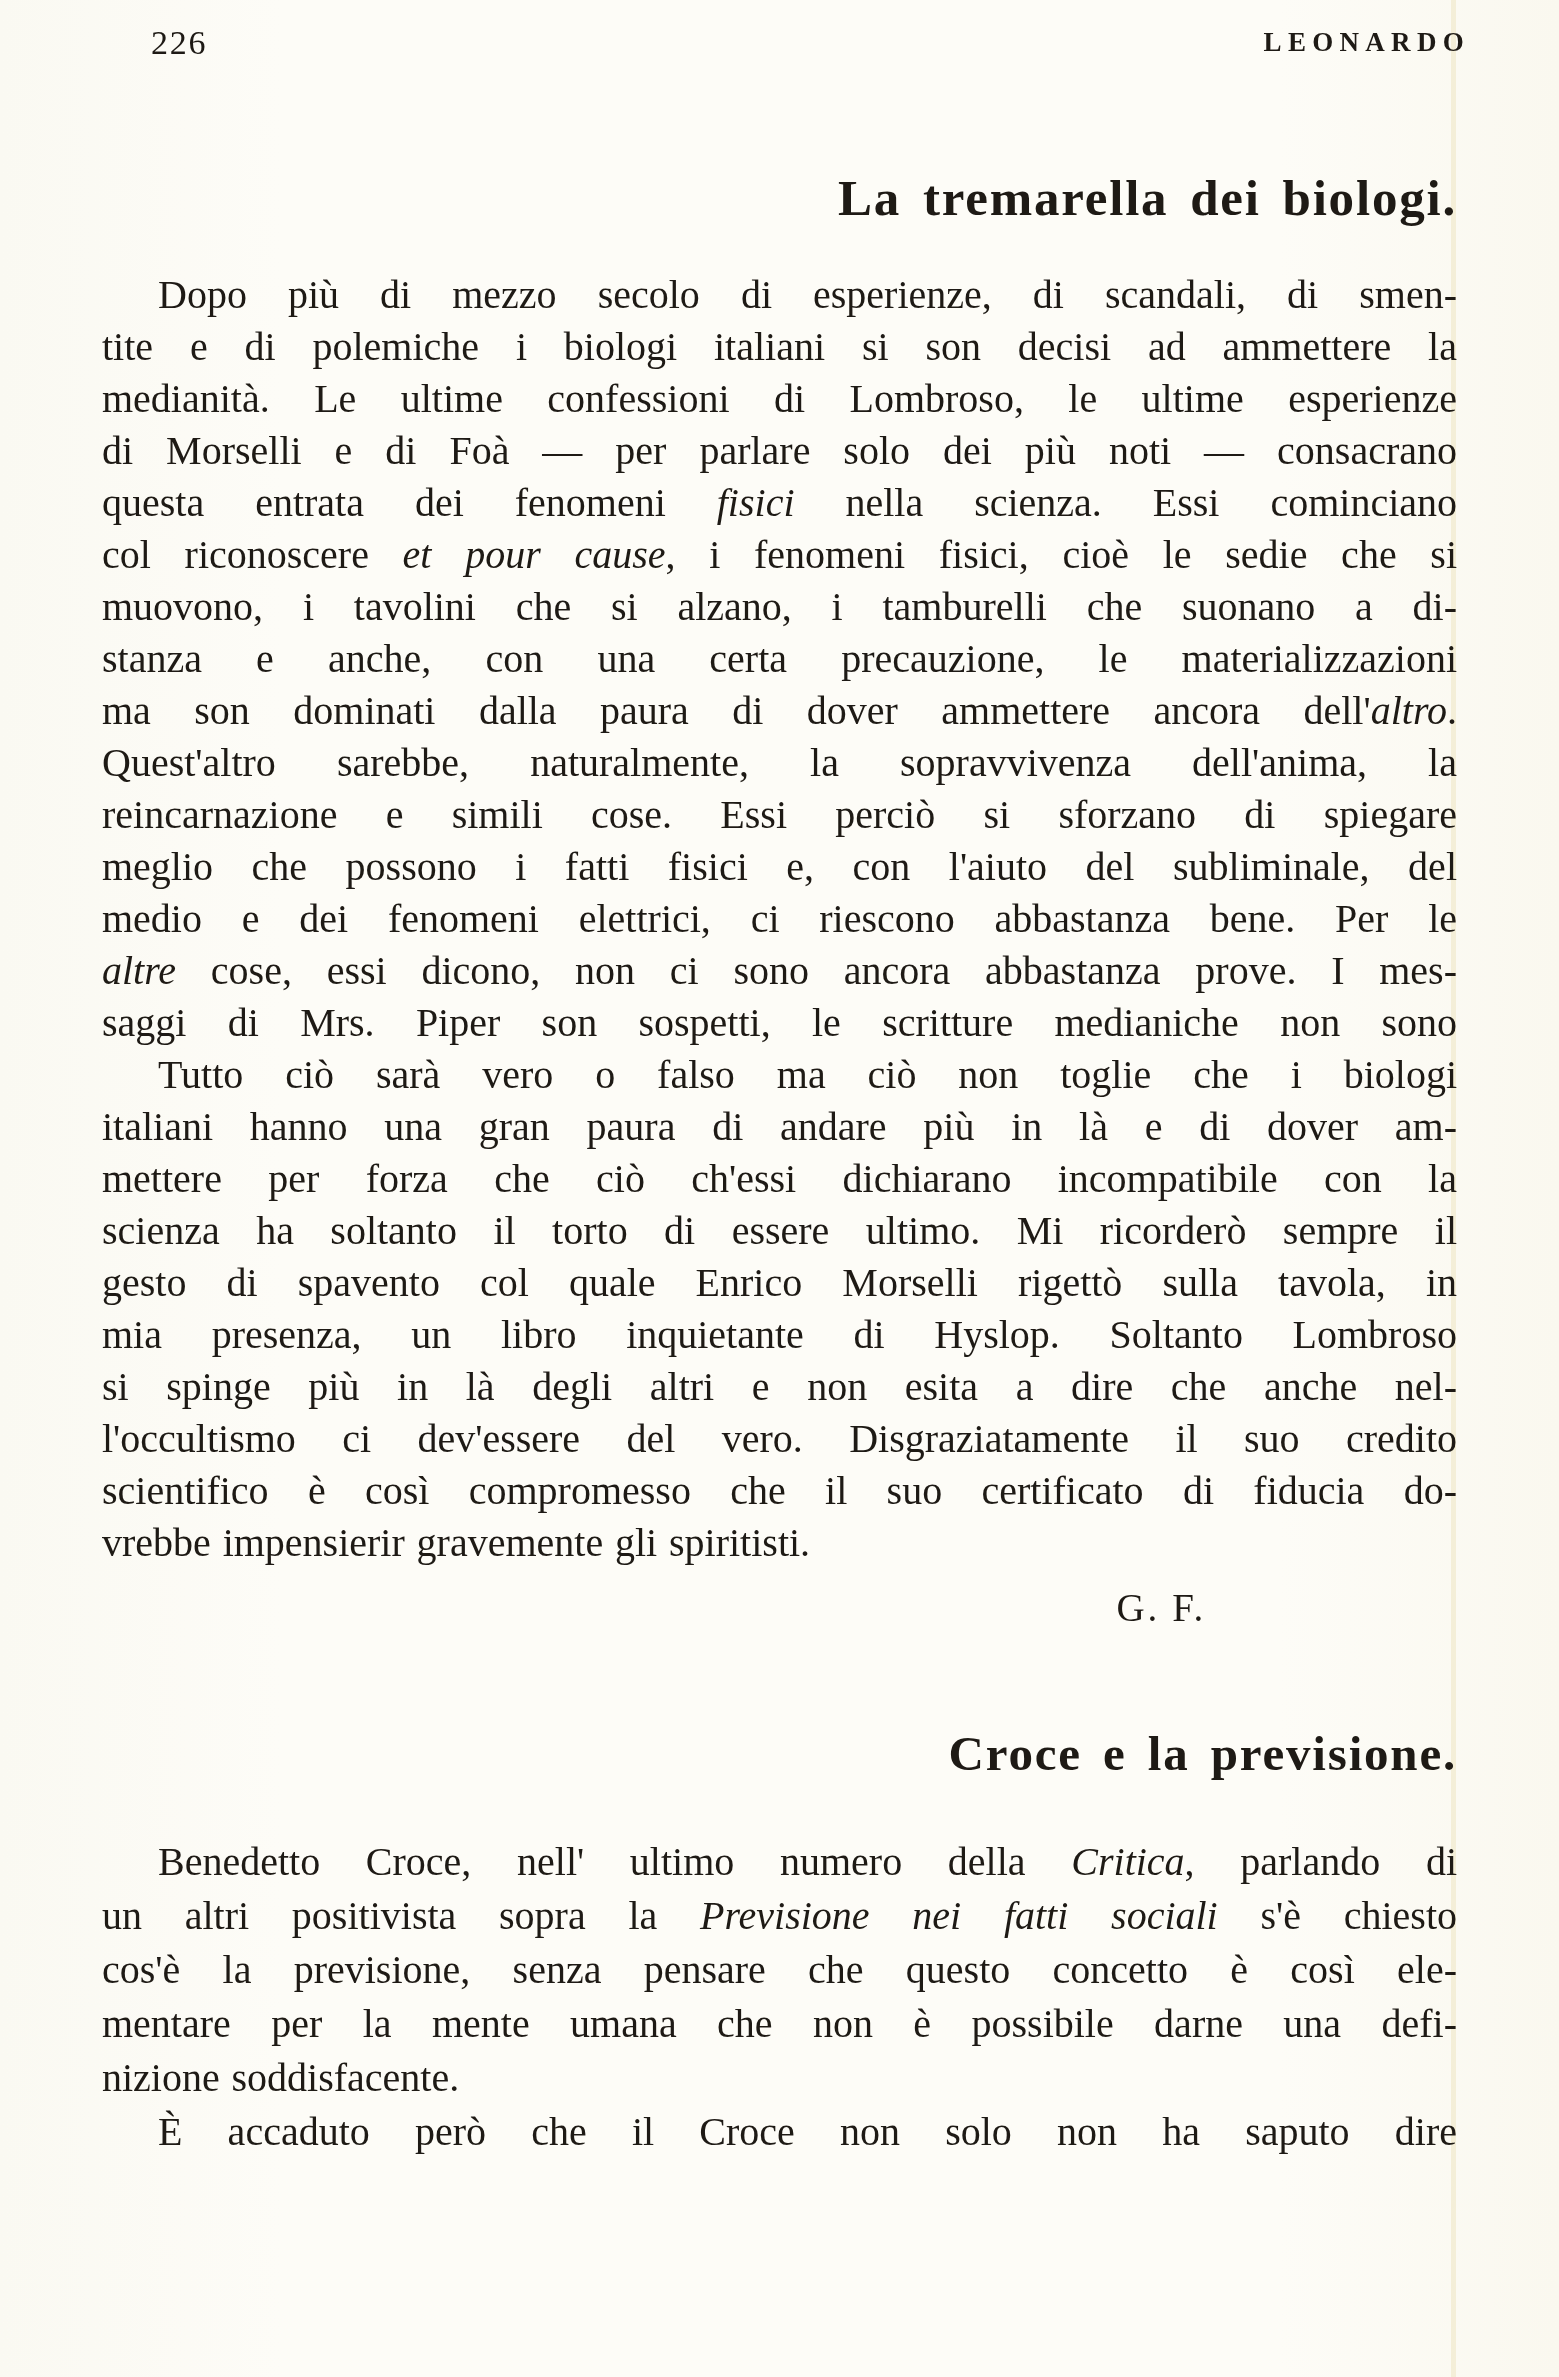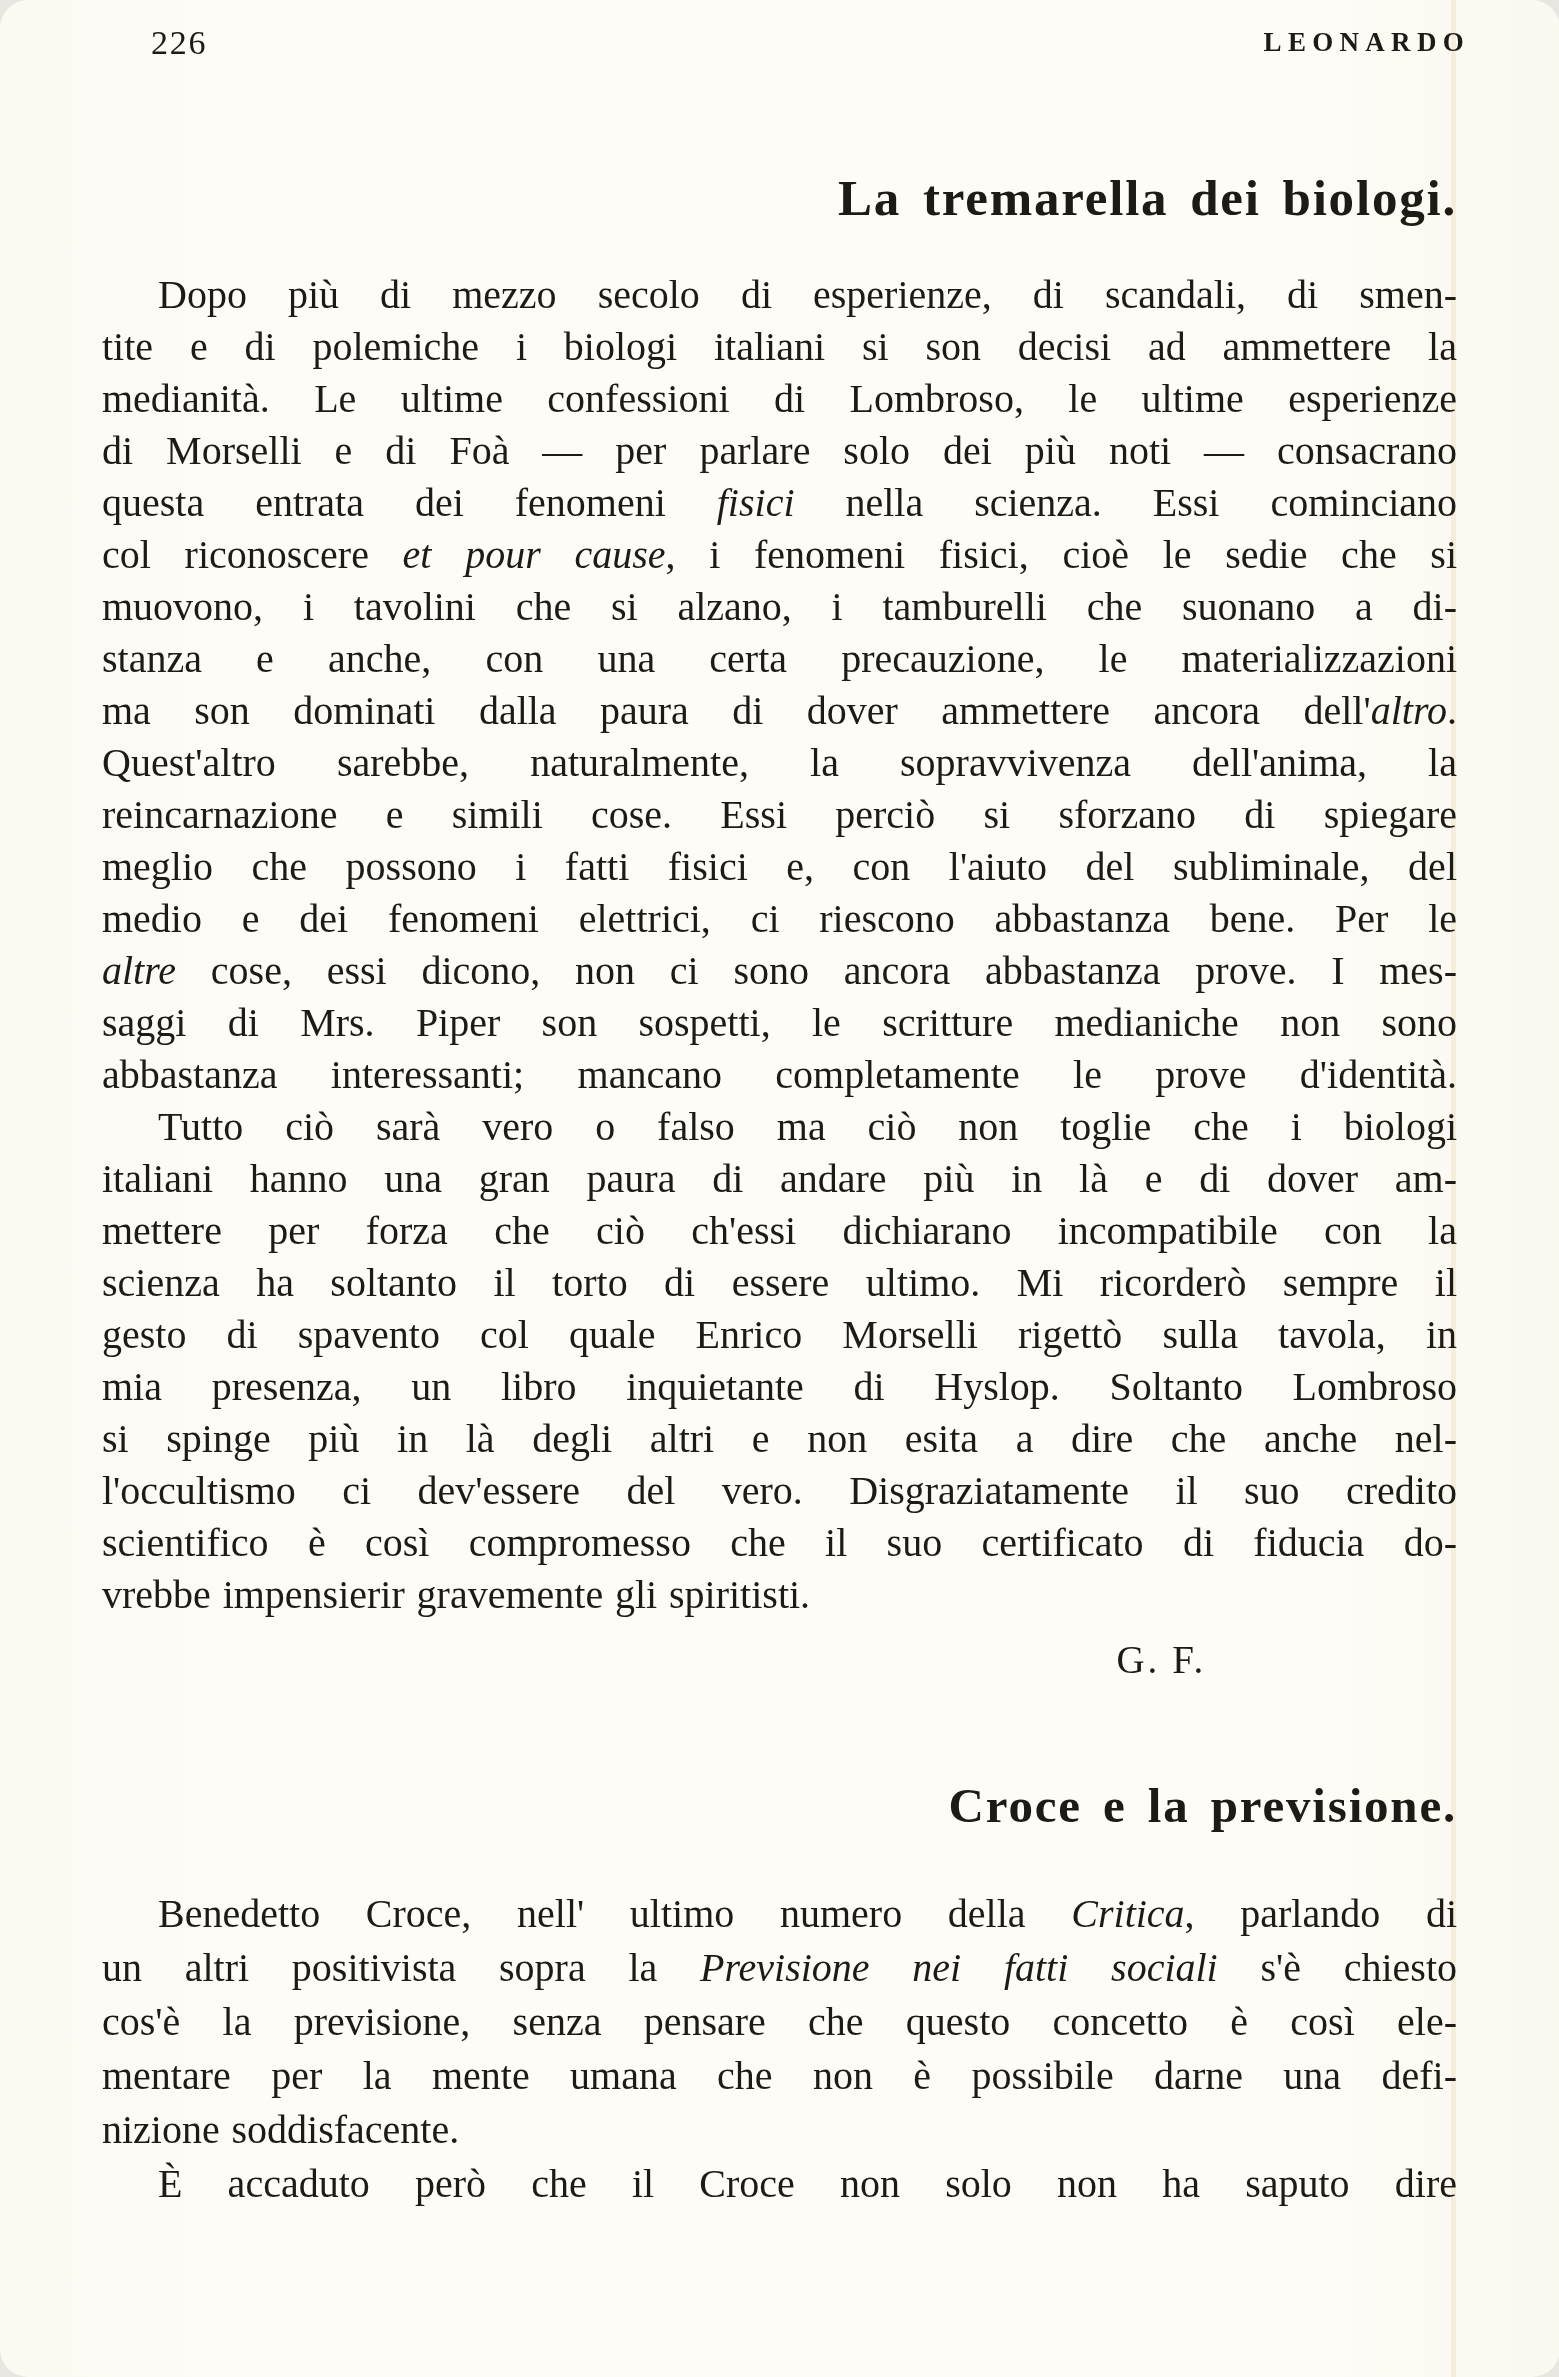--- a/index.html
+++ b/index.html
@@ -6,21 +6,20 @@
   .page {
     position: relative;
     width: 1560px;
     height: 2377px;
     margin: 0 auto;
     background: #fcfbf5;
     background-image: linear-gradient(90deg, #faf9f2 0%, #fdfcf7 18%, #fdfcf7 82%, #faf8ef 100%);
     color: #1e1a15;
     font-family: "Liberation Serif", serif;
     overflow: hidden;
-    border-radius: 28px;
   }
   .page-edge {
     position: absolute;
     left: 1451px; top: 0; bottom: 0;
     width: 4.5px;
     background: #f1e9cd;
     opacity: .7;
   }
   .header { position: absolute; top: 20px; left: 0; width: 100%; height: 54px; }
   .pagenum {
@@ -97,21 +96,20 @@
         <div class="line"><span>col riconoscere </span><span class="it">et pour cause</span><span>, i fenomeni fisici, cioè le sedie che si</span></div>
         <div class="line"><span>muovono, i tavolini che si alzano, i tamburelli che suonano a di-</span></div>
         <div class="line"><span>stanza e anche, con una certa precauzione, le materializzazioni</span></div>
         <div class="line"><span>ma son dominati dalla paura di dover ammettere ancora dell'</span><span class="it">altro</span><span>.</span></div>
         <div class="line"><span>Quest'altro sarebbe, naturalmente, la sopravvivenza dell'anima, la</span></div>
         <div class="line"><span>reincarnazione e simili cose. Essi perciò si sforzano di spiegare</span></div>
         <div class="line"><span>meglio che possono i fatti fisici e, con l'aiuto del subliminale, del</span></div>
         <div class="line"><span>medio e dei fenomeni elettrici, ci riescono abbastanza bene. Per le</span></div>
         <div class="line"><span class="it">altre</span><span> cose, essi dicono, non ci sono ancora abbastanza prove. I mes-</span></div>
         <div class="line"><span>saggi di Mrs. Piper son sospetti, le scritture medianiche non sono</span></div>
-        <div class="line"><span>abbastanza interessanti; mancano completamente le prove d'identità.</span></div>
         <div class="line indent"><span>Tutto ciò sarà vero o falso ma ciò non toglie che i biologi</span></div>
         <div class="line"><span>italiani hanno una gran paura di andare più in là e di dover am-</span></div>
         <div class="line"><span>mettere per forza che ciò ch'essi dichiarano incompatibile con la</span></div>
         <div class="line"><span>scienza ha soltanto il torto di essere ultimo. Mi ricorderò sempre il</span></div>
         <div class="line"><span>gesto di spavento col quale Enrico Morselli rigettò sulla tavola, in</span></div>
         <div class="line"><span>mia presenza, un libro inquietante di Hyslop. Soltanto Lombroso</span></div>
         <div class="line"><span>si spinge più in là degli altri e non esita a dire che anche nel-</span></div>
         <div class="line"><span>l'occultismo ci dev'essere del vero. Disgraziatamente il suo credito</span></div>
         <div class="line"><span>scientifico è così compromesso che il suo certificato di fiducia do-</span></div>
         <div class="line lastline"><span>vrebbe impensierir gravemente gli spiritisti.</span></div>

